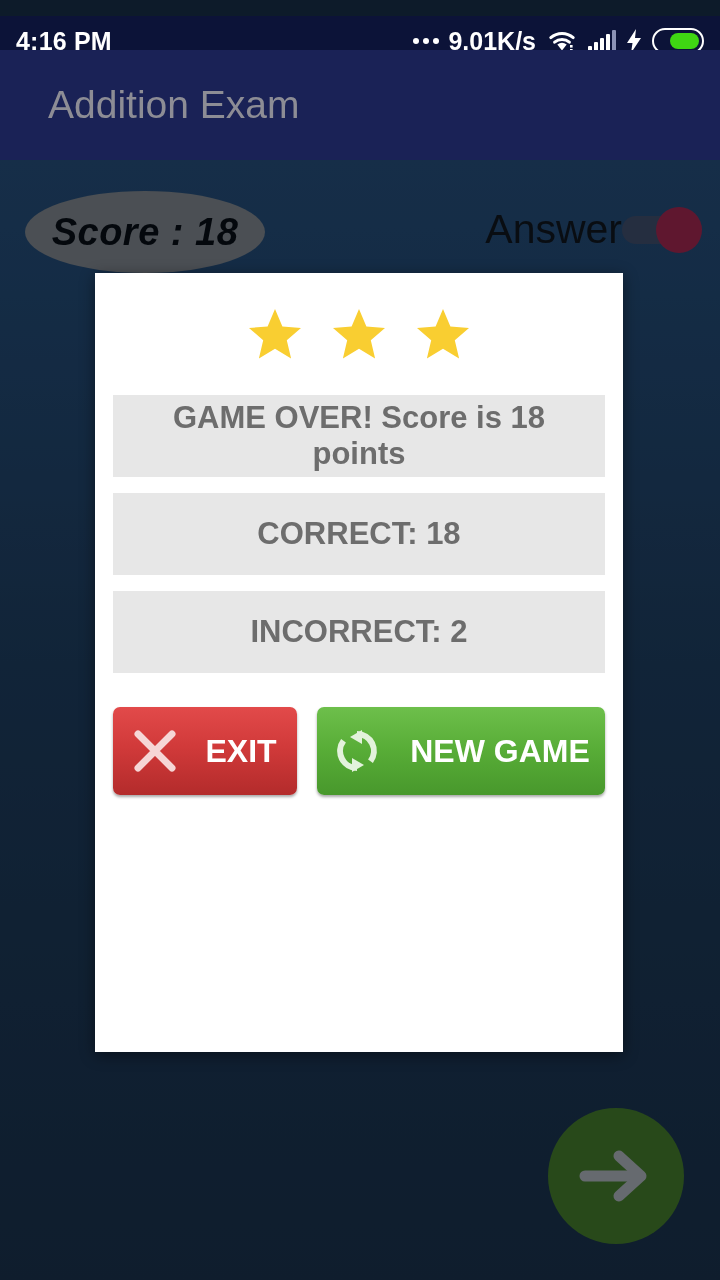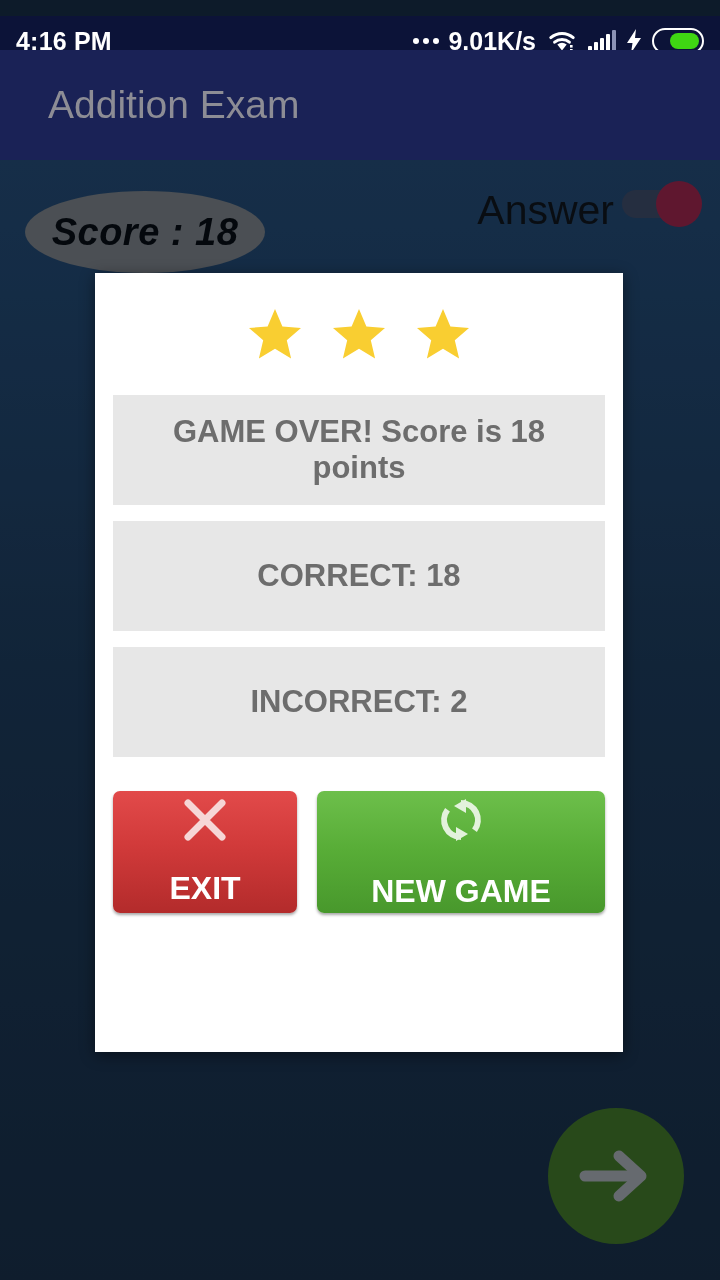--- a/index.html
+++ b/index.html
@@ -124,23 +124,24 @@
     color: #000000;
     font-size: 38px;
     font-weight: bold;
     font-style: italic;
     letter-spacing: 0.5px;
   }
 
   #answer-row {
     position: absolute;
     right: 18px;
-    top: 27px;
-    display: flex;
-    gap: 8px;
+    top: 46px;
+    display: flex;
+    align-items: center;
+    gap: 0;
   }
   #answer-label {
     color: #0a0a0a;
     font-size: 41px;
   }
   #answer-toggle {
     position: relative;
     width: 80px;
     height: 34px;
   }
@@ -202,21 +203,21 @@
     height: 122px;
     display: flex;
     align-items: center;
     justify-content: center;
     gap: 28px;
   }
   .star-icon { width: 56px; height: 54px; display: block; }
 
   .result-row {
     background: #e7e7e7;
-    height: 110px;
+    height: 82px;
     margin-bottom: 16px;
     display: flex;
     align-items: center;
     justify-content: center;
     text-align: center;
     padding: 0 10px;
     box-sizing: border-box;
   }
   .result-row .txt {
     color: #6d6d6d;
@@ -226,34 +227,33 @@
   .result-row .txt.pass {
     color: #147c14;
   }
 
   #dialog-actions {
     display: flex;
     gap: 20px;
     margin-top: 18px;
   }
   .dlg-btn {
-    height: 122px;
+    height: 88px;
     border-radius: 7px;
     display: flex;
     align-items: center;
     justify-content: center;
     gap: 28px;
     color: #ffffff;
     font-size: 32px;
     font-weight: bold;
     border: none;
     box-shadow: 0 2px 3px rgba(0,0,0,0.35);
     cursor: pointer;
     font-family: "Liberation Sans", sans-serif;
-    flex-direction: column;
   }
   #exit-button {
     width: 184px;
     background: linear-gradient(180deg, #e24a4a 0%, #d13a3a 45%, #b32b2b 100%);
   }
   #new-game-button {
     flex: 1;
     background: linear-gradient(180deg, #6dbf4b 0%, #58ad37 48%, #48982c 100%);
   }
   .btn-icon { display: block; }

